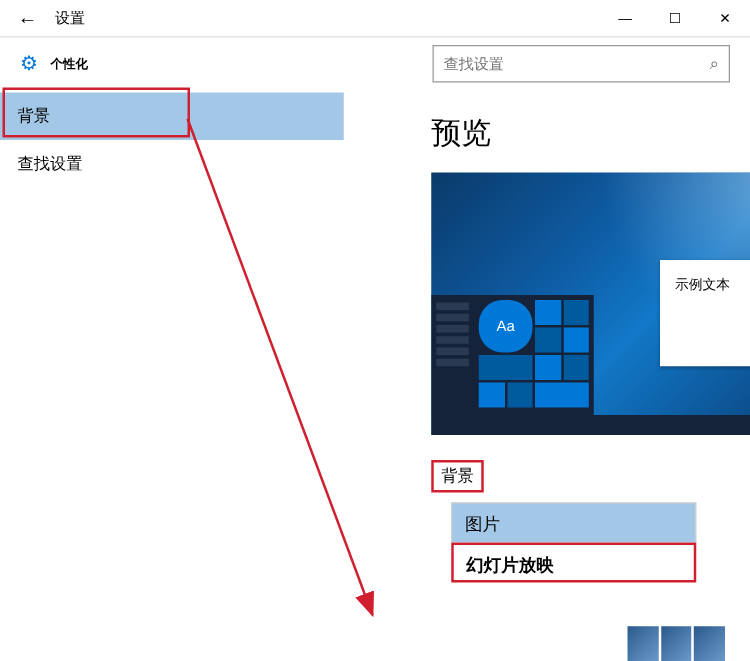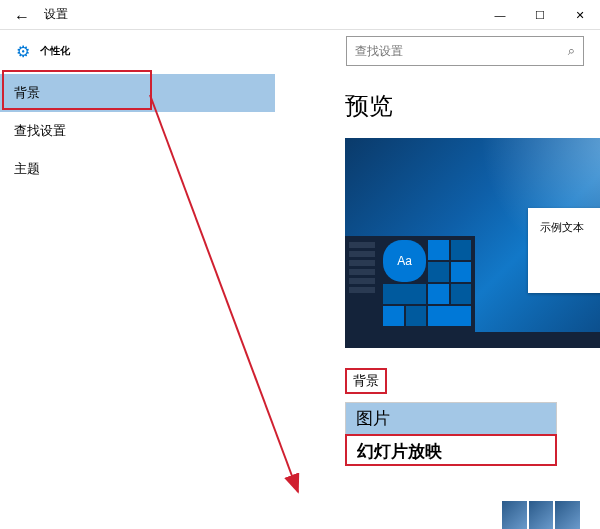--- a/index.html
+++ b/index.html
@@ -37,21 +37,21 @@
     .preview .start .col1 .li { height: 6px; background: #2a3a52; margin-bottom: 3px; }
     .preview .tiles { flex: 1; display: grid; grid-template-columns: repeat(4, 1fr); grid-auto-rows: 20px; gap: 2px; padding: 4px; }
     .preview .tile { background: #0078d7; }
     .preview .tile.aa { grid-column: span 2; grid-row: span 2; display: flex; align-items: center; justify-content: center; color: #fff; font-size: 12px; border-radius: 19px; }
     .preview .tile.wide { grid-column: span 2; }
     .preview .tile.dk { background: #005a9e; }
     
     .label-box { display: inline-block; border: 2px solid #d02030; padding: 2px 6px; font-size: 13px; margin-top: 20px; margin-bottom: 8px; }
     
     .dropdown { width: 212px; }
-    .dropdown .opt { height: 32px; line-height: 32px; padding-left: 10px; font-size: 17px; background: #fff; border-left: 1px solid #ccc; border-right: 1px solid #ccc; cursor: pointer; }
+    .dropdown .opt { height: 32px; line-height: 32px; padding-left: 10px; font-size: 14px; background: #fff; border-left: 1px solid #ccc; border-right: 1px solid #ccc; cursor: pointer; margin-left: 16px; }
     .dropdown .opt:first-child { background: #a3c7e6; border-top: 1px solid #ccc; }
     .dropdown .opt.hl { border: 2px solid #d02030; font-weight: bold; }
     .strip-row { position: absolute; right: 20px; bottom: 0; width: 78px; height: 28px; display: flex; gap: 2px; }
     .strip-row .thumb { flex: 1; background: linear-gradient(135deg,#2a5a8a,#6a9acb); }
     
     .arrow-svg { position: absolute; left: 0; top: 0; pointer-events: none; }
   </style>
 </head>
 <body>
 
@@ -71,21 +71,20 @@
   <div class="searchbox">
     <input placeholder="查找设置" style="">
     <span class="sicon">⌕</span>
   </div>
 </div>
 
 <div class="content">
   <div class="sidebar">
     <div class="nav-item selected">背景</div>
     <div class="nav-item">查找设置</div>
-    <div class="nav-item">主题</div>
   </div>
 
   <div class="main">
     <div class="section-title">预览</div>
     <div class="preview">
       <div class="light"></div>
       <div class="note"><span>示例文本</span></div>
       <div class="start">
         <div class="col1">
             <div class="li"></div>

